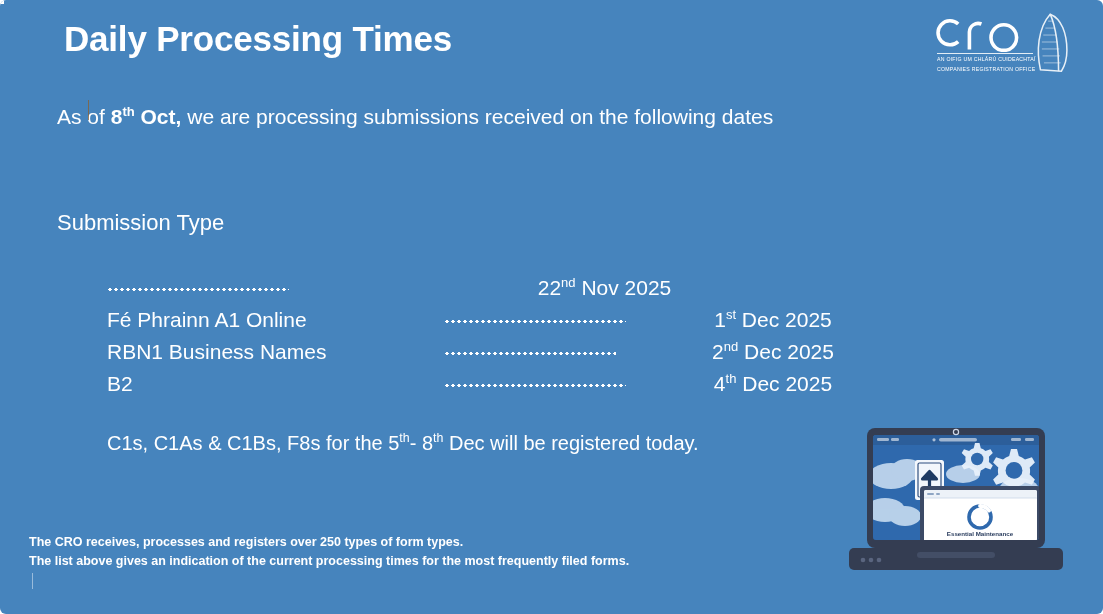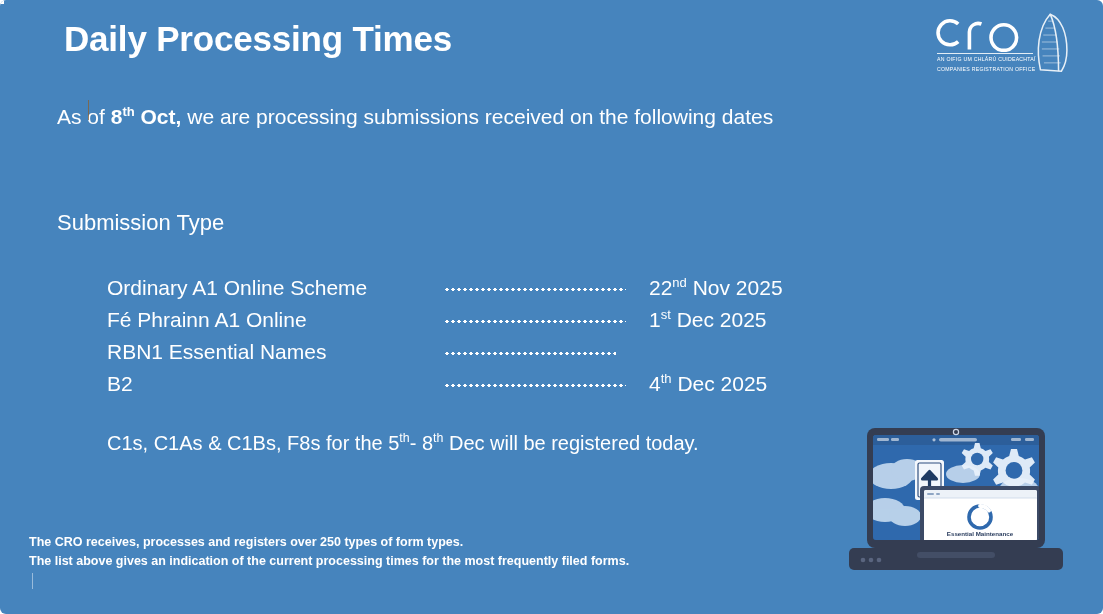--- a/index.html
+++ b/index.html
@@ -141,21 +141,21 @@
     position: absolute;
     left: 0;
     bottom: 4px;
     width: 182px;
     height: 3px;
     background-image: radial-gradient(circle, #ffffff 48%, rgba(255,255,255,0) 52%);
     background-size: 6px 3px;
     background-repeat: repeat-x;
   }
   .row.r3 .leader i { width: 172px; }
-  .row .date { flex: 1 1 auto; }
+  .row .date { flex: 1 1 auto; text-align: center; }
 
   
   .note {
     position: absolute;
     left: 107px;
     top: 432px;
     font-size: 20px;
     white-space: nowrap;
   }
 
@@ -225,38 +225,38 @@
 
   <div class="intro">
     <div class="caret"></div>
     <div class="line"><span>As of </span><b><span>8</span><sup>th</sup><span> Oct,</span></b><span> we are processing submissions received on the following dates</span></div>
   </div>
 
   <div class="sub-head">Submission Type</div>
 
   <div class="rows">
     <div class="row r0">
-      <span class="name">Ordinary A1 Online Scheme</span>
       <span class="leader">
           <i></i>
         </span>
       <span class="date"><span>22</span><sup>nd</sup><span> Nov 2025</span></span>
     </div>
     <div class="row r1">
       <span class="name">Fé Phrainn A1 Online</span>
       <span class="leader">
           <i></i>
         </span>
       <span class="date"><span>1</span><sup>st</sup><span> Dec 2025</span></span>
     </div>
     <div class="row r3">
-      <span class="name">RBN1 Essential Names</span>
+      <span class="name">RBN1 Business Names</span>
       <span class="leader">
           <i></i>
         </span>
+      <span class="date"><span>2</span><sup>nd</sup><span> Dec 2025</span></span>
     </div>
     <div class="row r2">
       <span class="name">B2</span>
       <span class="leader">
           <i></i>
         </span>
       <span class="date"><span>4</span><sup>th</sup><span> Dec 2025</span></span>
     </div>
   </div>
 

